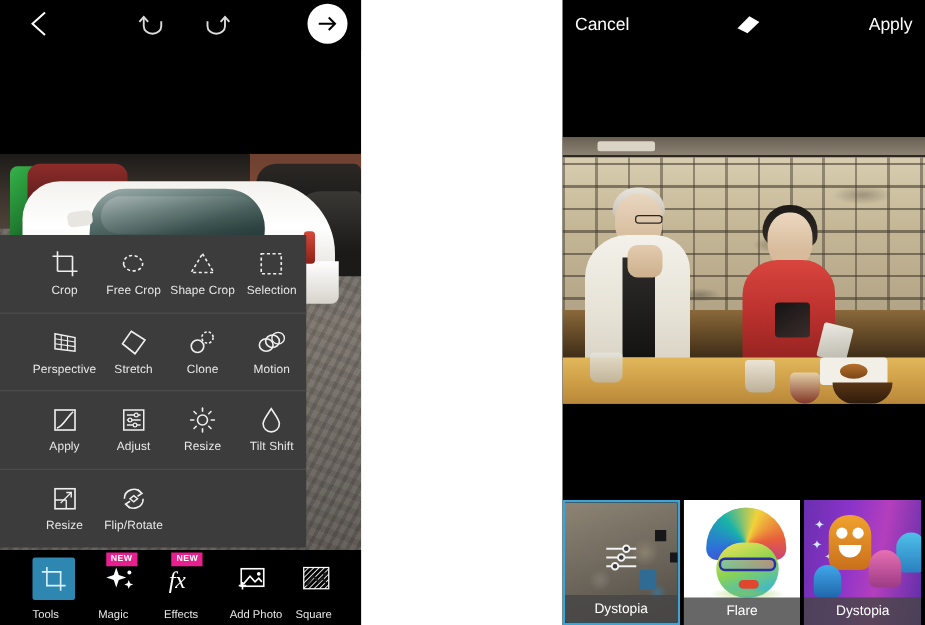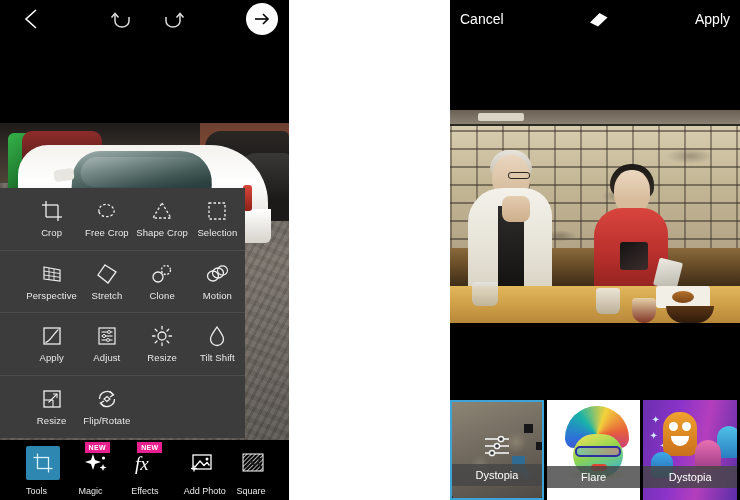--- a/index.html
+++ b/index.html
@@ -302,21 +302,21 @@
   .filters {
     position: absolute; left: 0; bottom: 0; width: 290px; height: 100px;
     display: flex; align-items: flex-end; z-index: 3;
   }
   .f-item {
     position: relative; width: 101px; height: 100px; margin-right: 3px;
     cursor: pointer; overflow: hidden;
   }
   .f-item.sel { border: 2px solid #3da4d8; }
   .f-label {
-    position: absolute; left: 0; bottom: 12px; width: 100%; height: 22px;
+    position: absolute; left: 0; bottom: 0; width: 100%; height: 22px;
     background: rgba(70,70,70,.82); color: #fff; font-size: 11px;
     display: flex; align-items: center; justify-content: center;
   }
   .f-thumb { position: absolute; left: 0; top: 0; width: 100%; height: 100%; }
   .th-dystopia {
     background:
       linear-gradient(26deg, rgba(0,0,0,.55) 0 1px, rgba(0,0,0,0) 1px 14px),
       linear-gradient(-40deg, rgba(0,0,0,.5) 0 1px, rgba(0,0,0,0) 1px 22px),
       linear-gradient(75deg, rgba(0,0,0,.4) 0 1px, rgba(0,0,0,0) 1px 30px),
       radial-gradient(circle 9px at 28px 62px, rgba(130,125,115,.8), rgba(0,0,0,0)),

